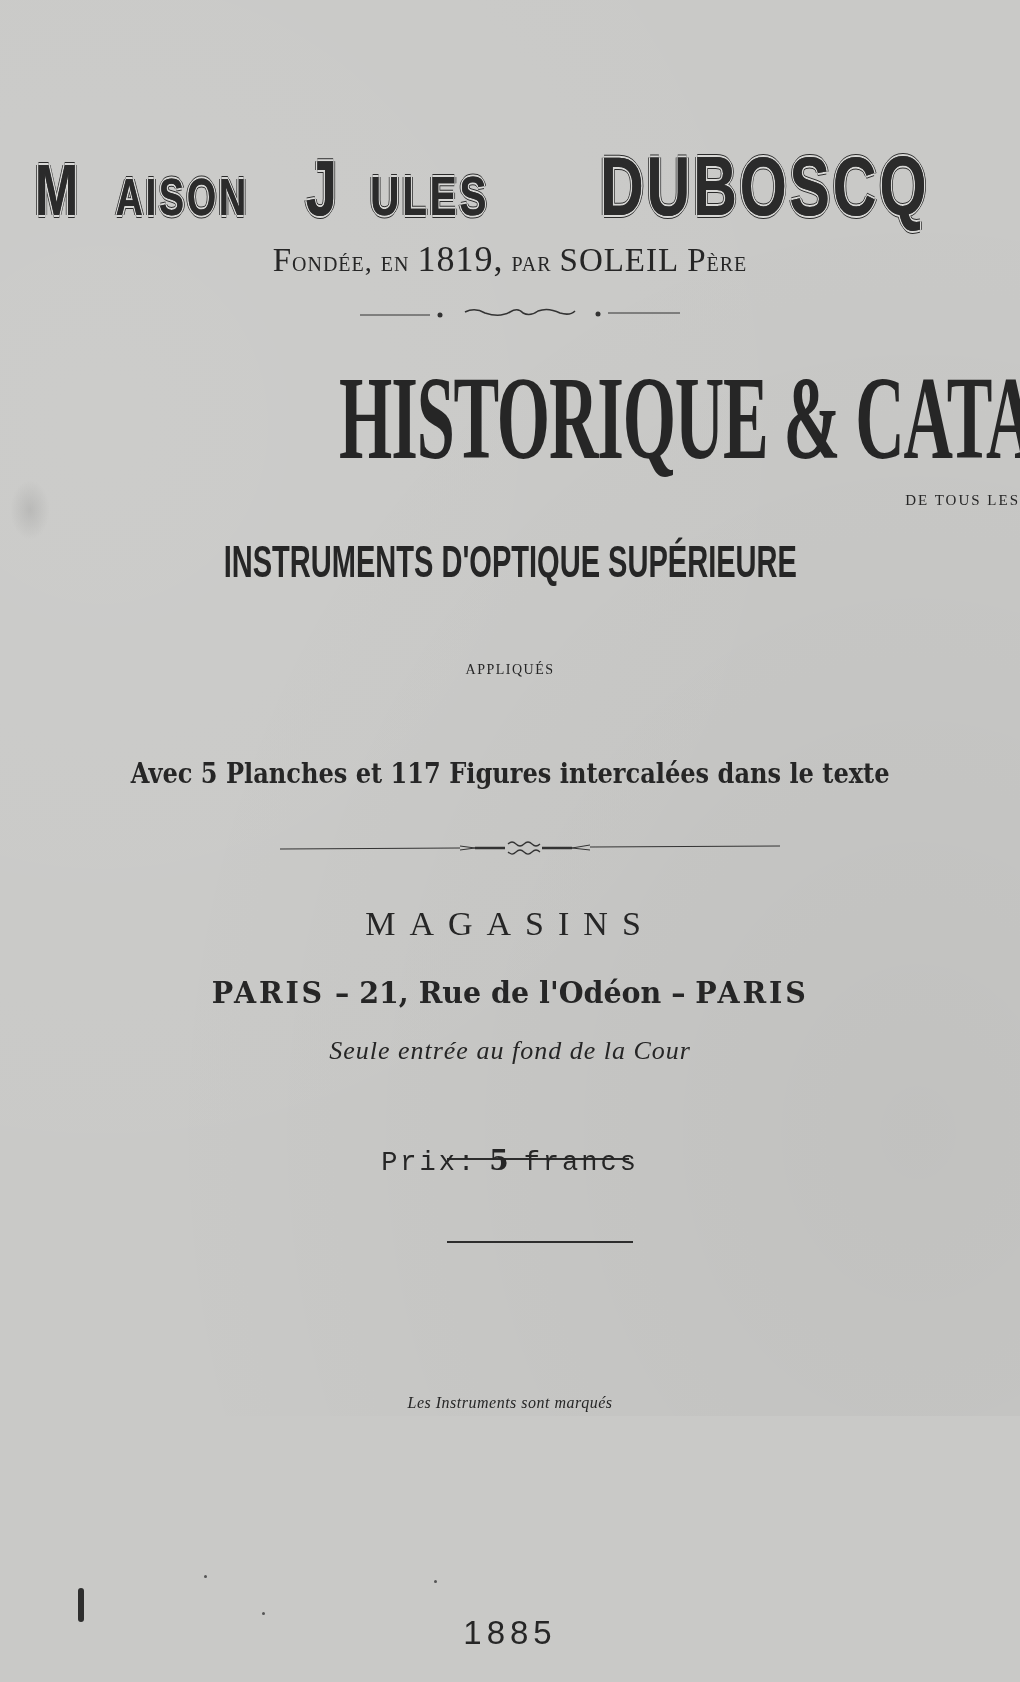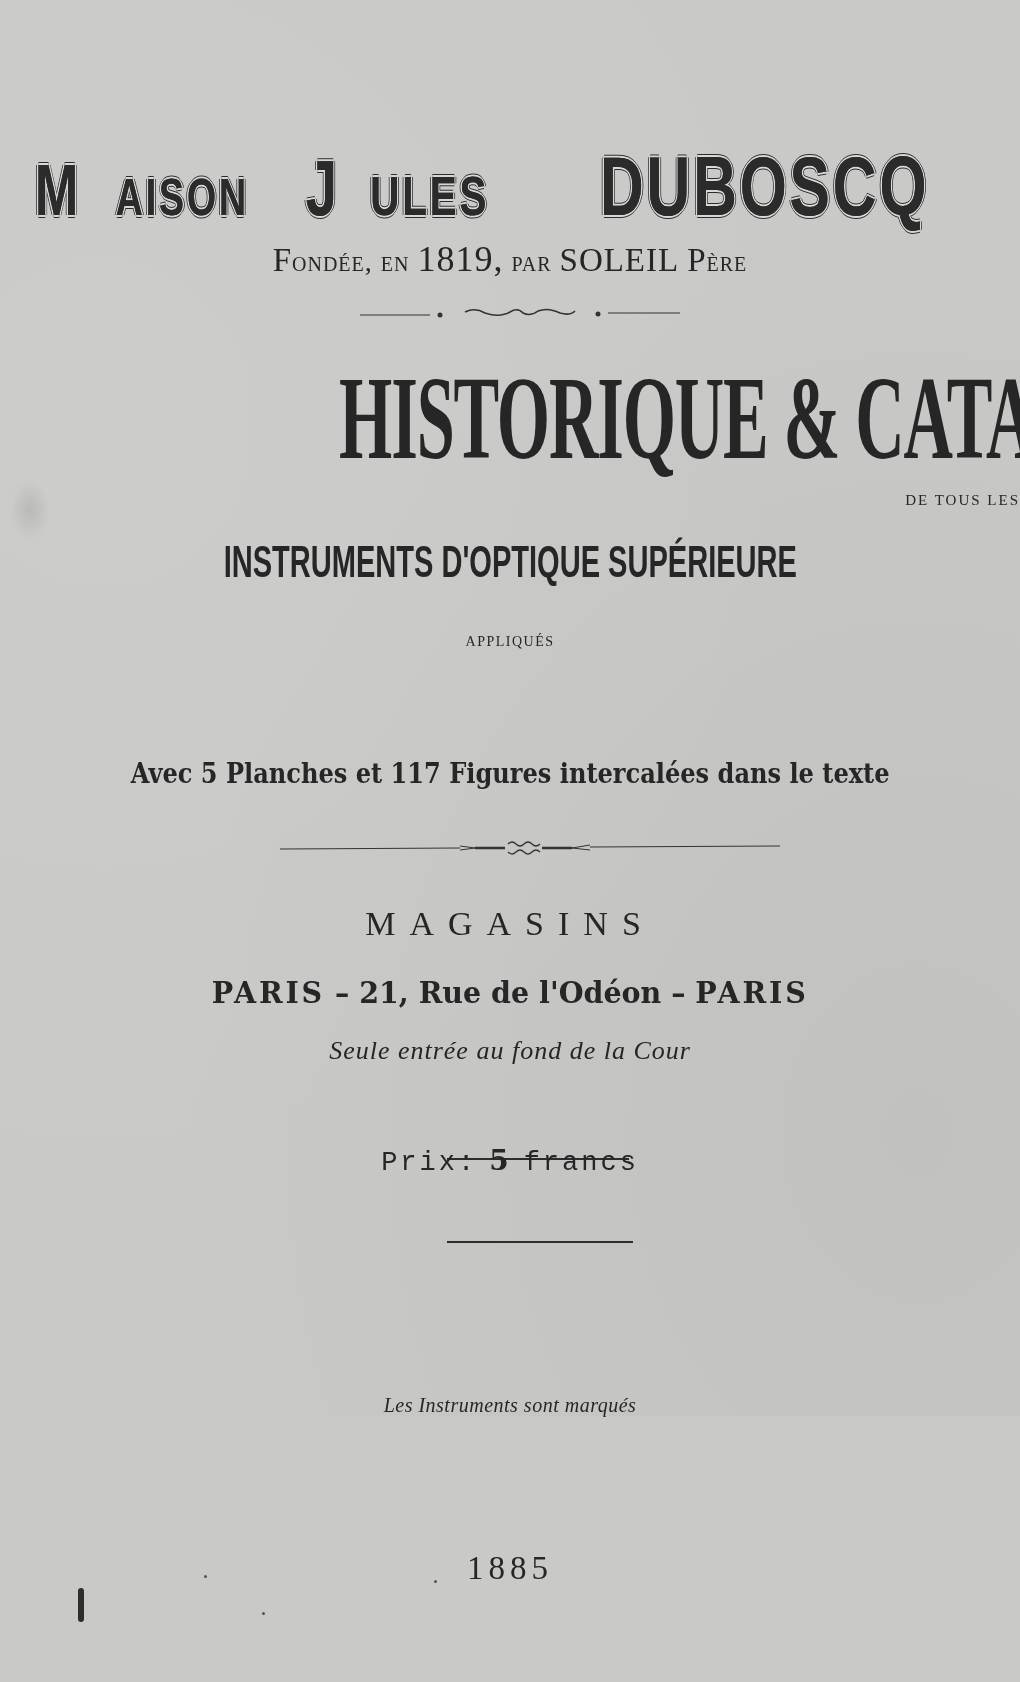--- a/index.html
+++ b/index.html
@@ -105,21 +105,21 @@
       font-weight: 700;
       font-size: 44px;
       line-height: 1;
     }
     .instruments span.inner {
       display: inline-block;
       transform: scaleX(0.66);
       transform-origin: center;
     }
 
-    .appliques { top: 634px; font-size: 14px; letter-spacing: 1.5px; }
+    .appliques { top: 662px; font-size: 14px; letter-spacing: 1.5px; }
 
     .sciences {
       top: 677px;
       font-size: 38px;
       font-weight: 400;
       letter-spacing: 1px;
     }
     .sciences span.inner {
       display: inline-block;
       transform: scaleX(0.92);
@@ -192,43 +192,43 @@
       letter-spacing: 0.5px;
     }
     .succursale span.inner {
       display: inline-block;
       transform: scaleX(0.93);
     }
 
     .marques {
       top: 1394px;
       font-style: italic;
-      font-size: 20px;
+      font-size: 16px;
       letter-spacing: 0.5px;
     }
 
     .signature {
       top: 1455px;
       font-family: "DejaVu Serif", "Liberation Serif", serif;
       font-weight: 900;
       font-size: 54px;
       letter-spacing: 4px;
       color: #2a2a2a;
       text-shadow:
         1px 1px 0 #c9c9c7,
         3px 3px 0 #2a2a2a;
     }
     .signature span.inner {
       display: inline-block;
       transform: scaleX(0.92);
     }
 
     .year {
-      top: 1550px;
-      font-family: Liberation Serif, serif;
+      top: 1614px;
+      font-family: Liberation Sans, sans-serif;
       font-size: 33px;
       letter-spacing: 5px;
       font-weight: 400;
     }
 
     .specks {
       position: absolute;
       left: 78px; top: 1588px;
       width: 6px; height: 34px;
       background: #2e2e2e;

